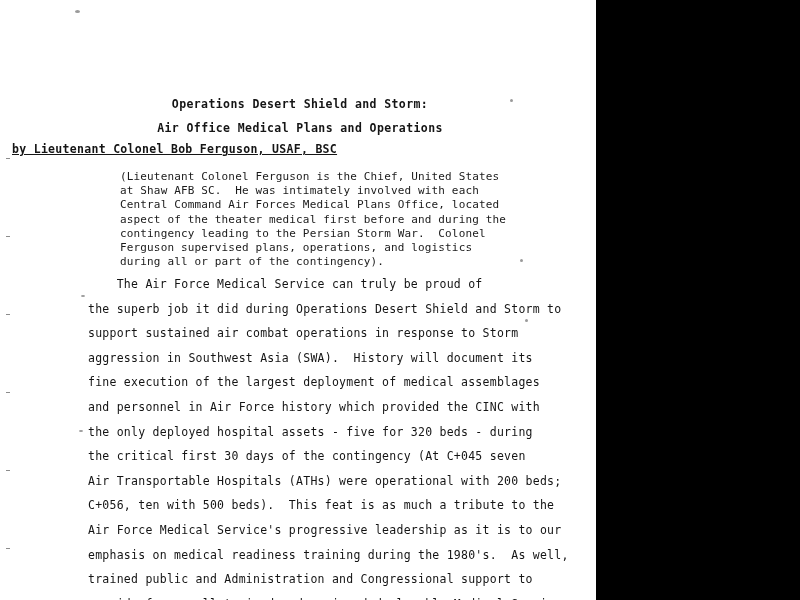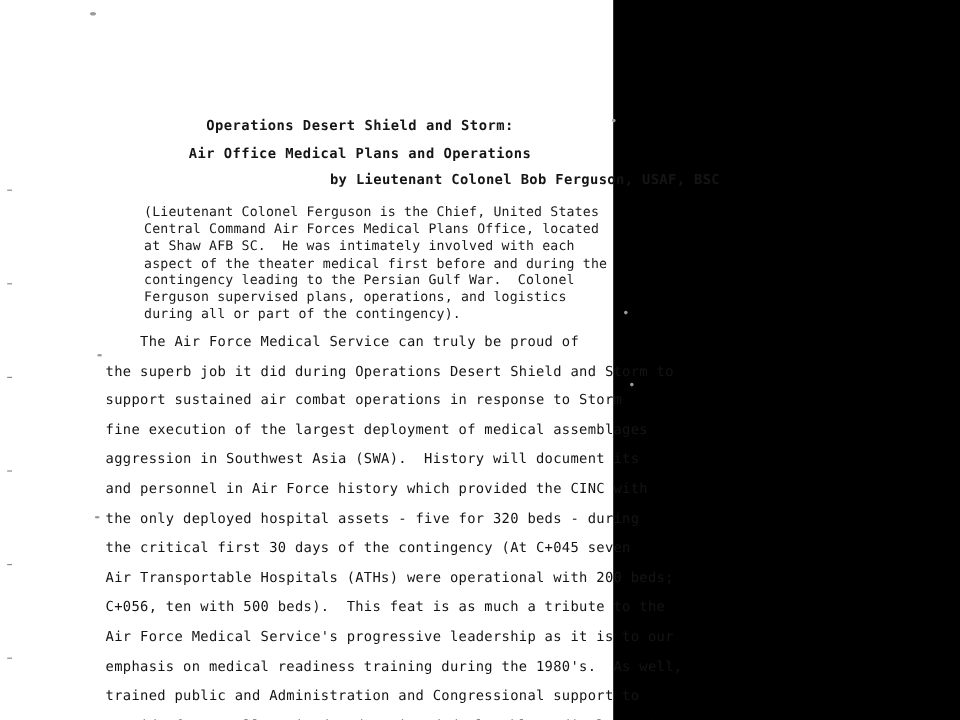--- a/index.html
+++ b/index.html
@@ -11,21 +11,21 @@
     position: relative;
     width: 800px;
     height: 600px;
     background: #000000;
     overflow: hidden;
   }
   .page {
     position: absolute;
     left: 0;
     top: 0;
-    width: 511px;
+    width: 596px;
     height: 600px;
     background: #ffffff;
   }
   .scan-noise {
     position: absolute;
     background: #9a9a9a;
     border-radius: 50%;
   }
   .doc-body {
     position: absolute;
@@ -45,28 +45,29 @@
   }
   .title-line {
     font-size: 11.5px;
     letter-spacing: 0.4px;
     line-height: 24px;
     color: #151515;
     font-weight: 700;
   }
   .byline {
     position: absolute;
-    left: 0;
+    left: 12px;
     top: 142px;
     width: 600px;
-    text-align: right;
+    text-align: left;
     font-size: 11.5px;
     letter-spacing: 0.3px;
     color: #151515;
     font-weight: 700;
+    text-decoration: underline;
   }
   .bio-block {
     position: absolute;
     left: 120px;
     top: 170px;
     width: 400px;
     font-size: 11px;
     line-height: 14.2px;
     letter-spacing: 0.15px;
     color: #1a1a1a;
@@ -117,34 +118,34 @@
 
       <div class="title-block">
         <div class="title-line">Operations Desert Shield and Storm:</div>
         <div class="title-line">Air Office Medical Plans and Operations</div>
       </div>
 
       <div class="byline">by Lieutenant Colonel Bob Ferguson, USAF, BSC</div>
 
       <div class="bio-block">
         <div class="ln">(Lieutenant Colonel Ferguson is the Chief, United States</div>
+        <div class="ln">at Shaw AFB SC.  He was intimately involved with each</div>
         <div class="ln">Central Command Air Forces Medical Plans Office, located</div>
-        <div class="ln">at Shaw AFB SC.  He was intimately involved with each</div>
         <div class="ln">aspect of the theater medical first before and during the</div>
-        <div class="ln">contingency leading to the Persian Gulf War.  Colonel</div>
+        <div class="ln">contingency leading to the Persian Storm War.  Colonel</div>
         <div class="ln">Ferguson supervised plans, operations, and logistics</div>
         <div class="ln">during all or part of the contingency).</div>
       </div>
 
       <div class="main-block">
         <div class="ln">    The Air Force Medical Service can truly be proud of</div>
         <div class="ln">the superb job it did during Operations Desert Shield and Storm to</div>
         <div class="ln">support sustained air combat operations in response to Storm</div>
+        <div class="ln">aggression in Southwest Asia (SWA).  History will document its</div>
         <div class="ln">fine execution of the largest deployment of medical assemblages</div>
-        <div class="ln">aggression in Southwest Asia (SWA).  History will document its</div>
         <div class="ln">and personnel in Air Force history which provided the CINC with</div>
         <div class="ln">the only deployed hospital assets - five for 320 beds - during</div>
         <div class="ln">the critical first 30 days of the contingency (At C+045 seven</div>
         <div class="ln">Air Transportable Hospitals (ATHs) were operational with 200 beds;</div>
         <div class="ln">C+056, ten with 500 beds).  This feat is as much a tribute to the</div>
         <div class="ln">Air Force Medical Service's progressive leadership as it is to our</div>
         <div class="ln">emphasis on medical readiness training during the 1980's.  As well,</div>
         <div class="ln">trained public and Administration and Congressional support to</div>
         <div class="ln">provide for a well trained and equipped deployable Medical Service,</div>
       </div>

